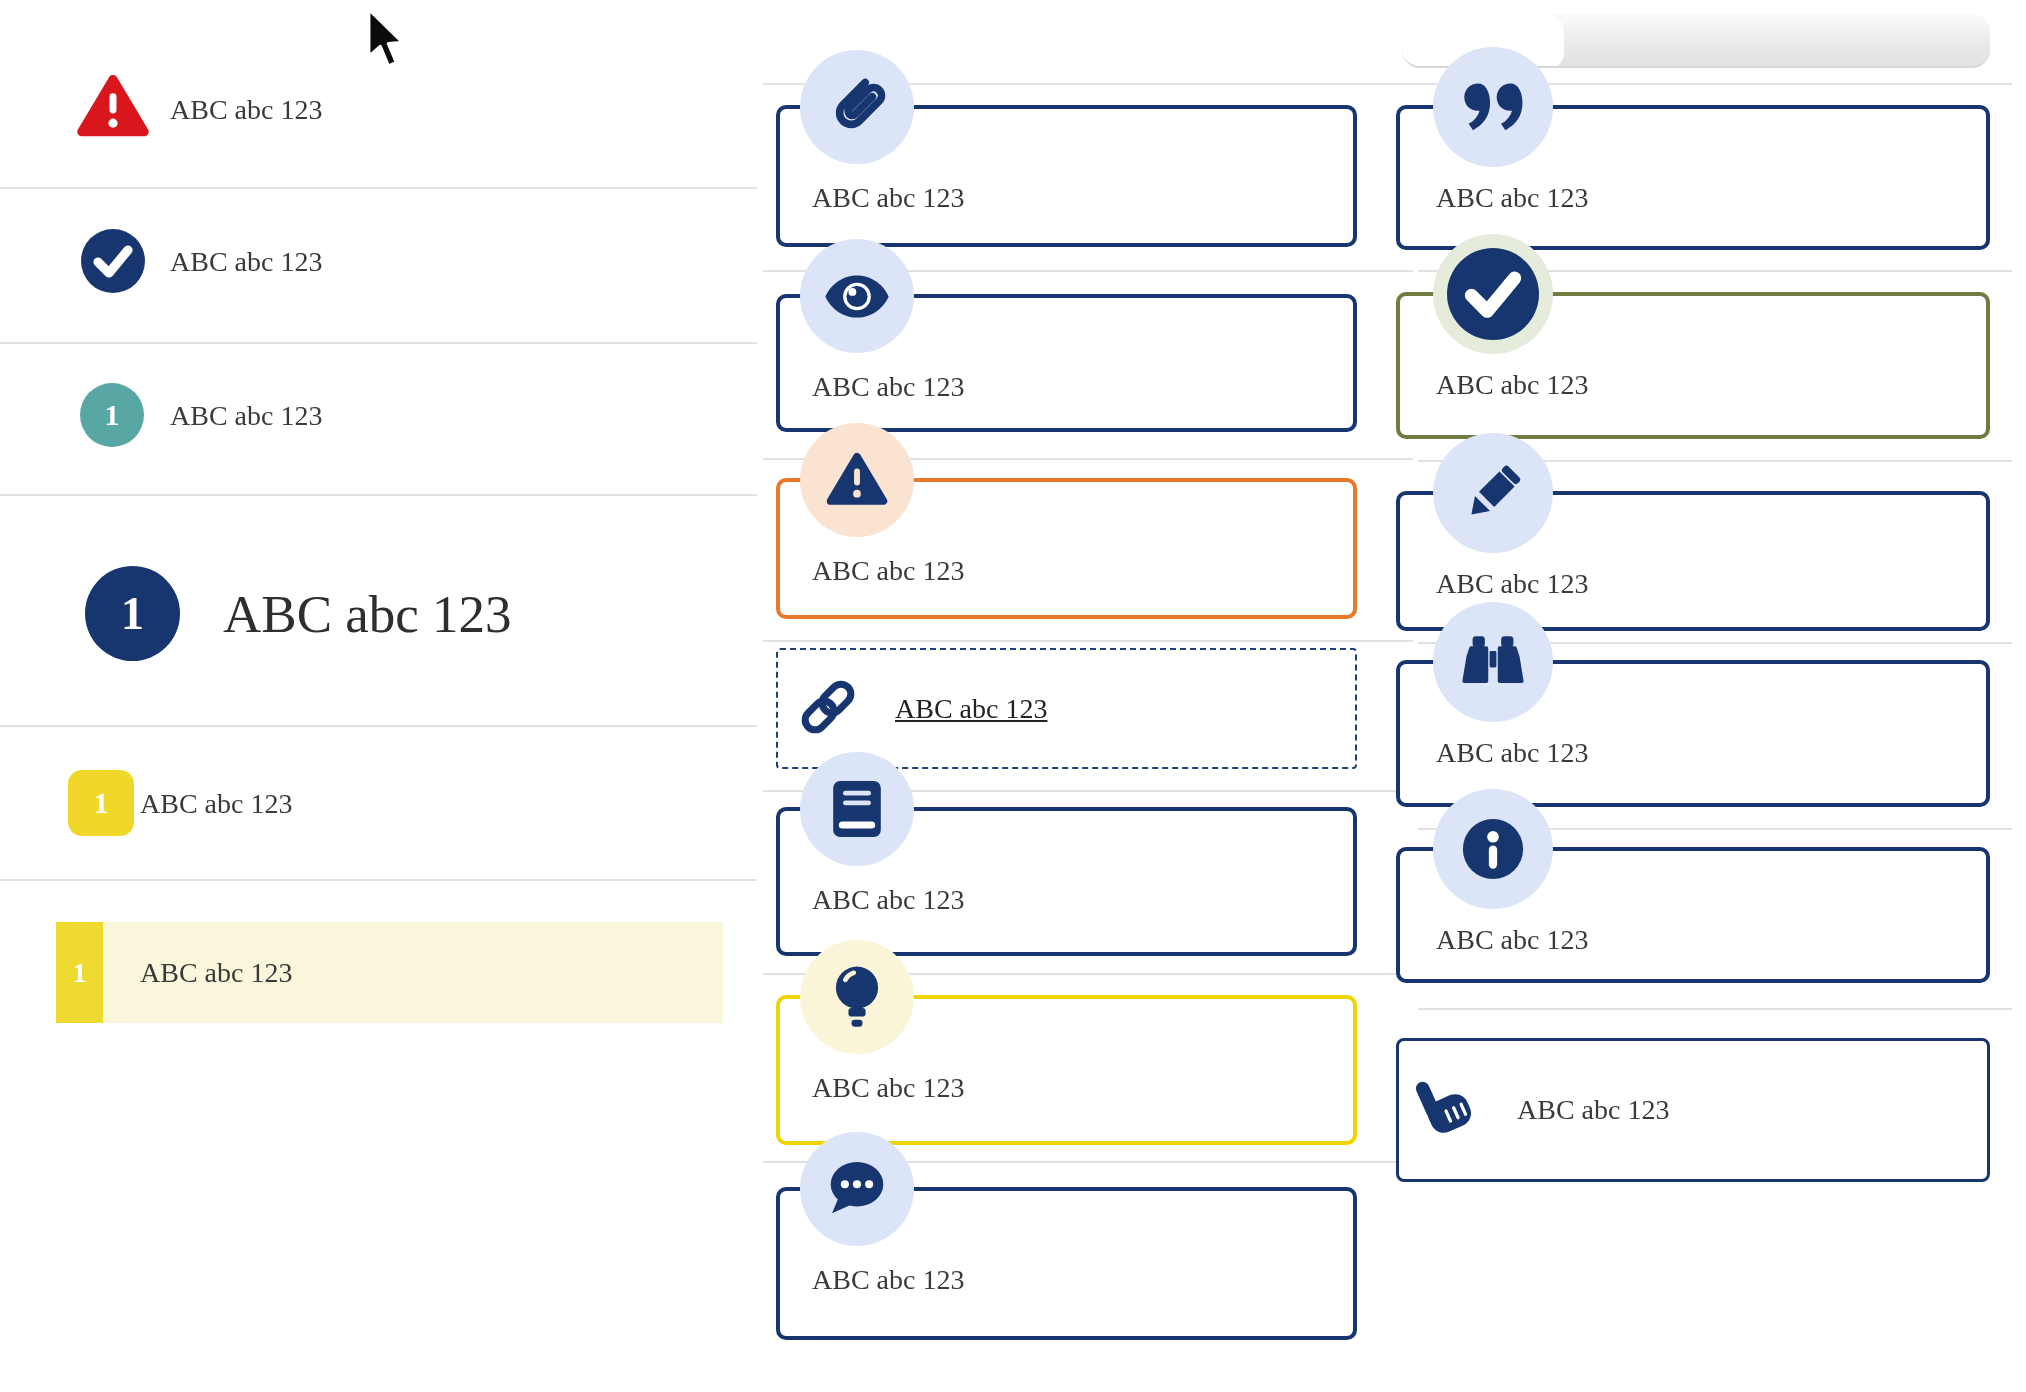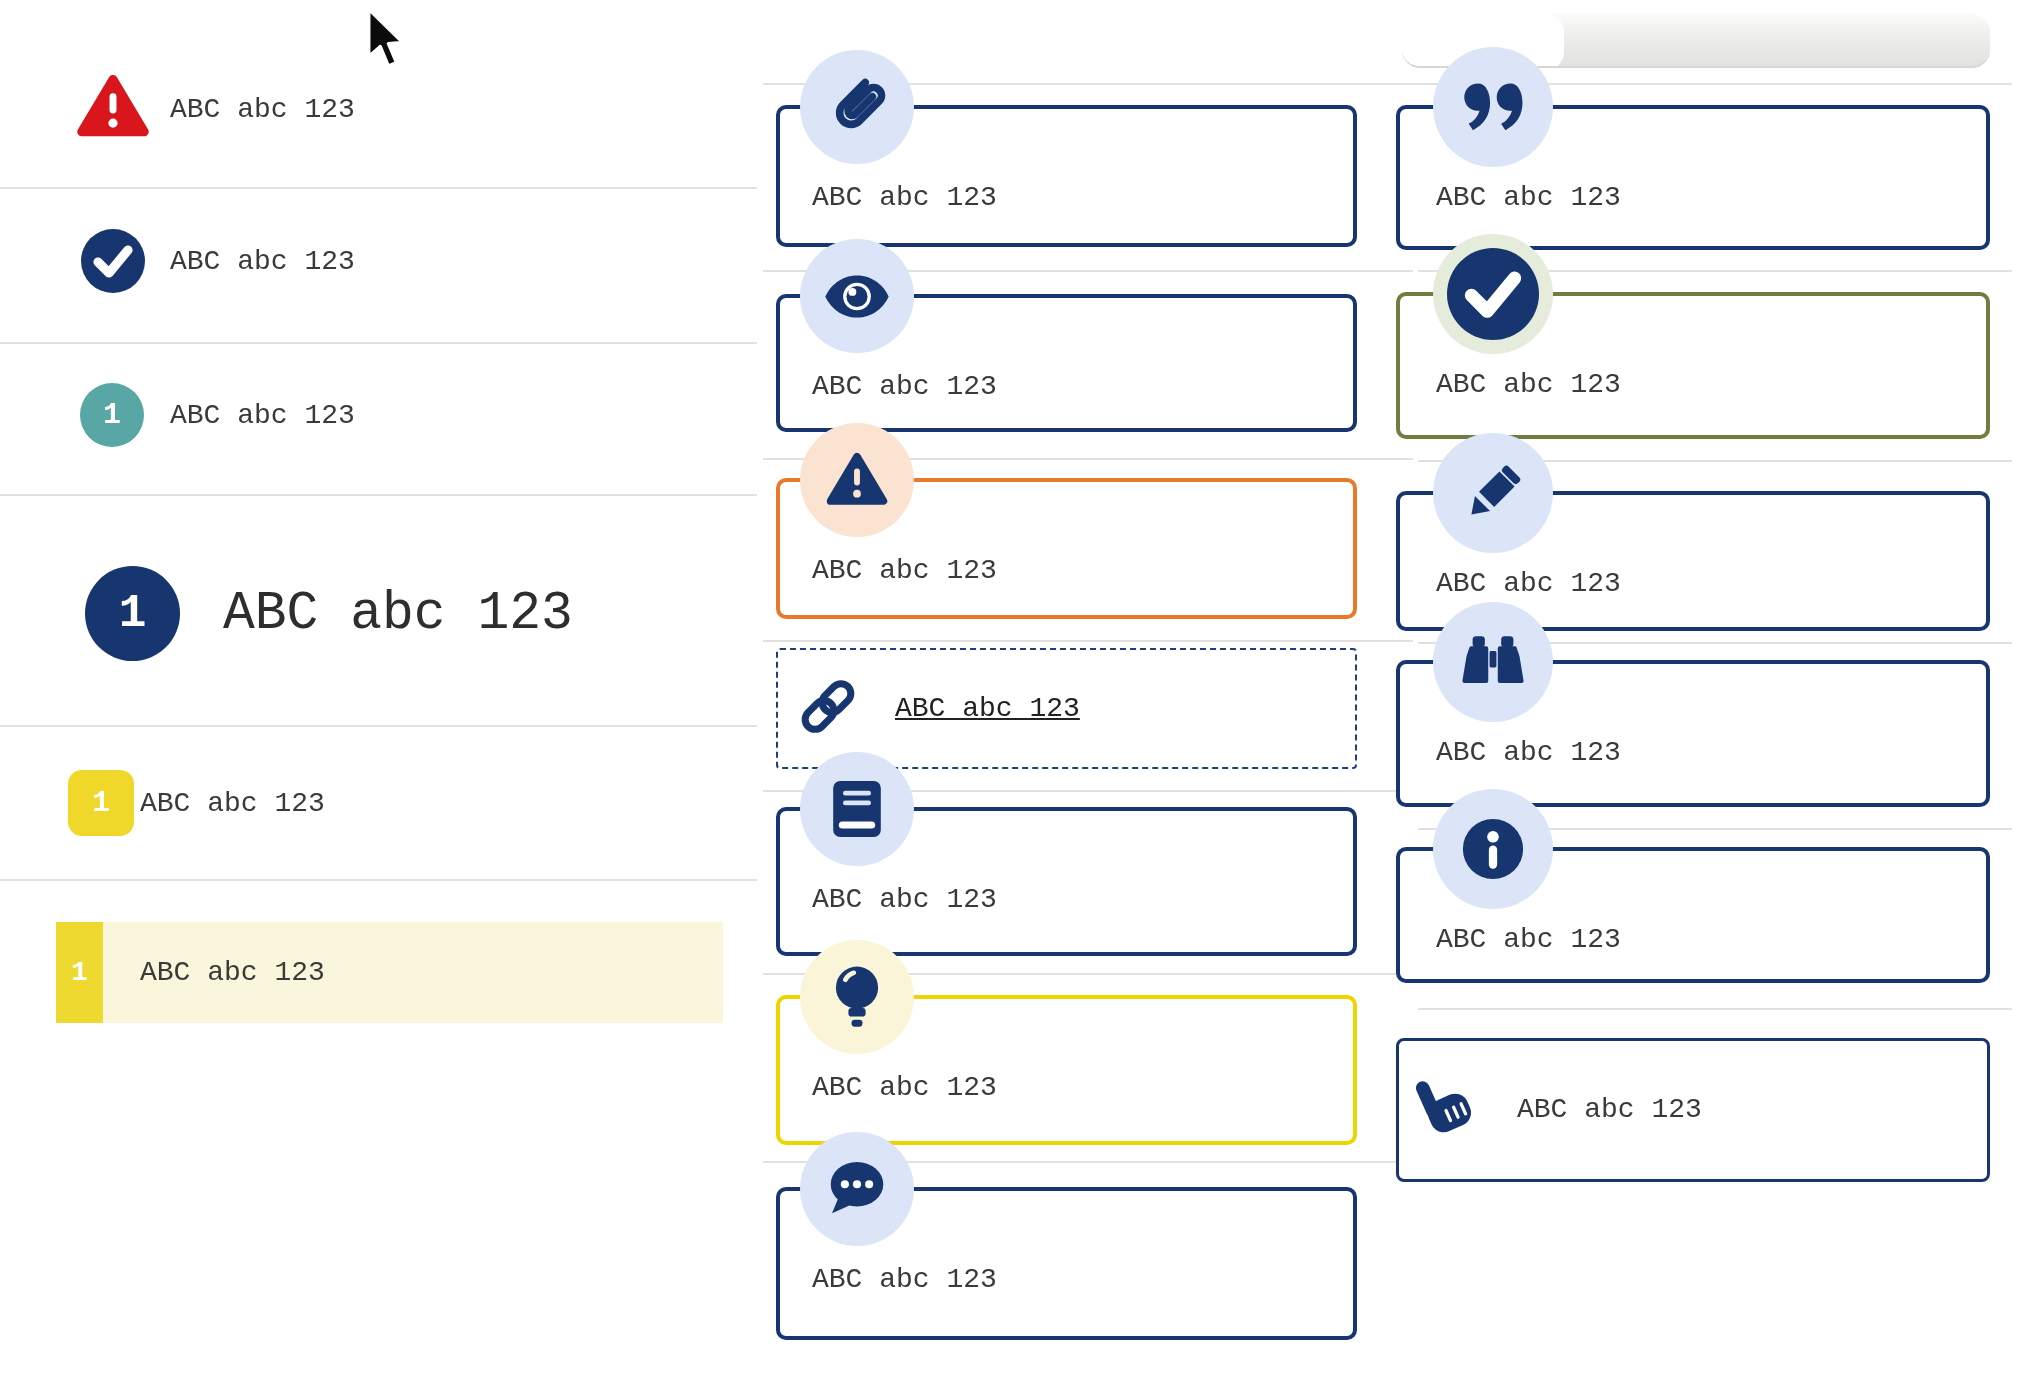--- a/index.html
+++ b/index.html
@@ -1,17 +1,17 @@
 <!DOCTYPE html>
 <html><head>
 <meta charset="utf-8">
 <style>
   html,body{margin:0;padding:0;background:#fff;}
   #canvas{position:relative;width:2026px;height:1392px;background:#ffffff;overflow:hidden;
-          font-family:Liberation Mono, monospace;}
+          font-family:Liberation Serif, serif;}
   .dv{position:absolute;height:2px;background:#E1E1E1;}
   
   .llabel{position:absolute;font-size:28px;line-height:30px;color:#3A3A38;white-space:nowrap;}
   .biglabel{position:absolute;font-size:53px;line-height:62px;color:#2E2E2D;white-space:nowrap;}
   .circ{position:absolute;border-radius:50%;display:flex;align-items:center;justify-content:center;}
   .teal{background:#58A7A5;}
   .navy-bg{background:#17356F;}
   .badge-num{color:#fff;font-weight:bold;}
   .ysquare{position:absolute;background:#EFD829;border-radius:14px;display:flex;align-items:center;justify-content:center;}
   .hstrip{position:absolute;background:#FAF6DC;}

